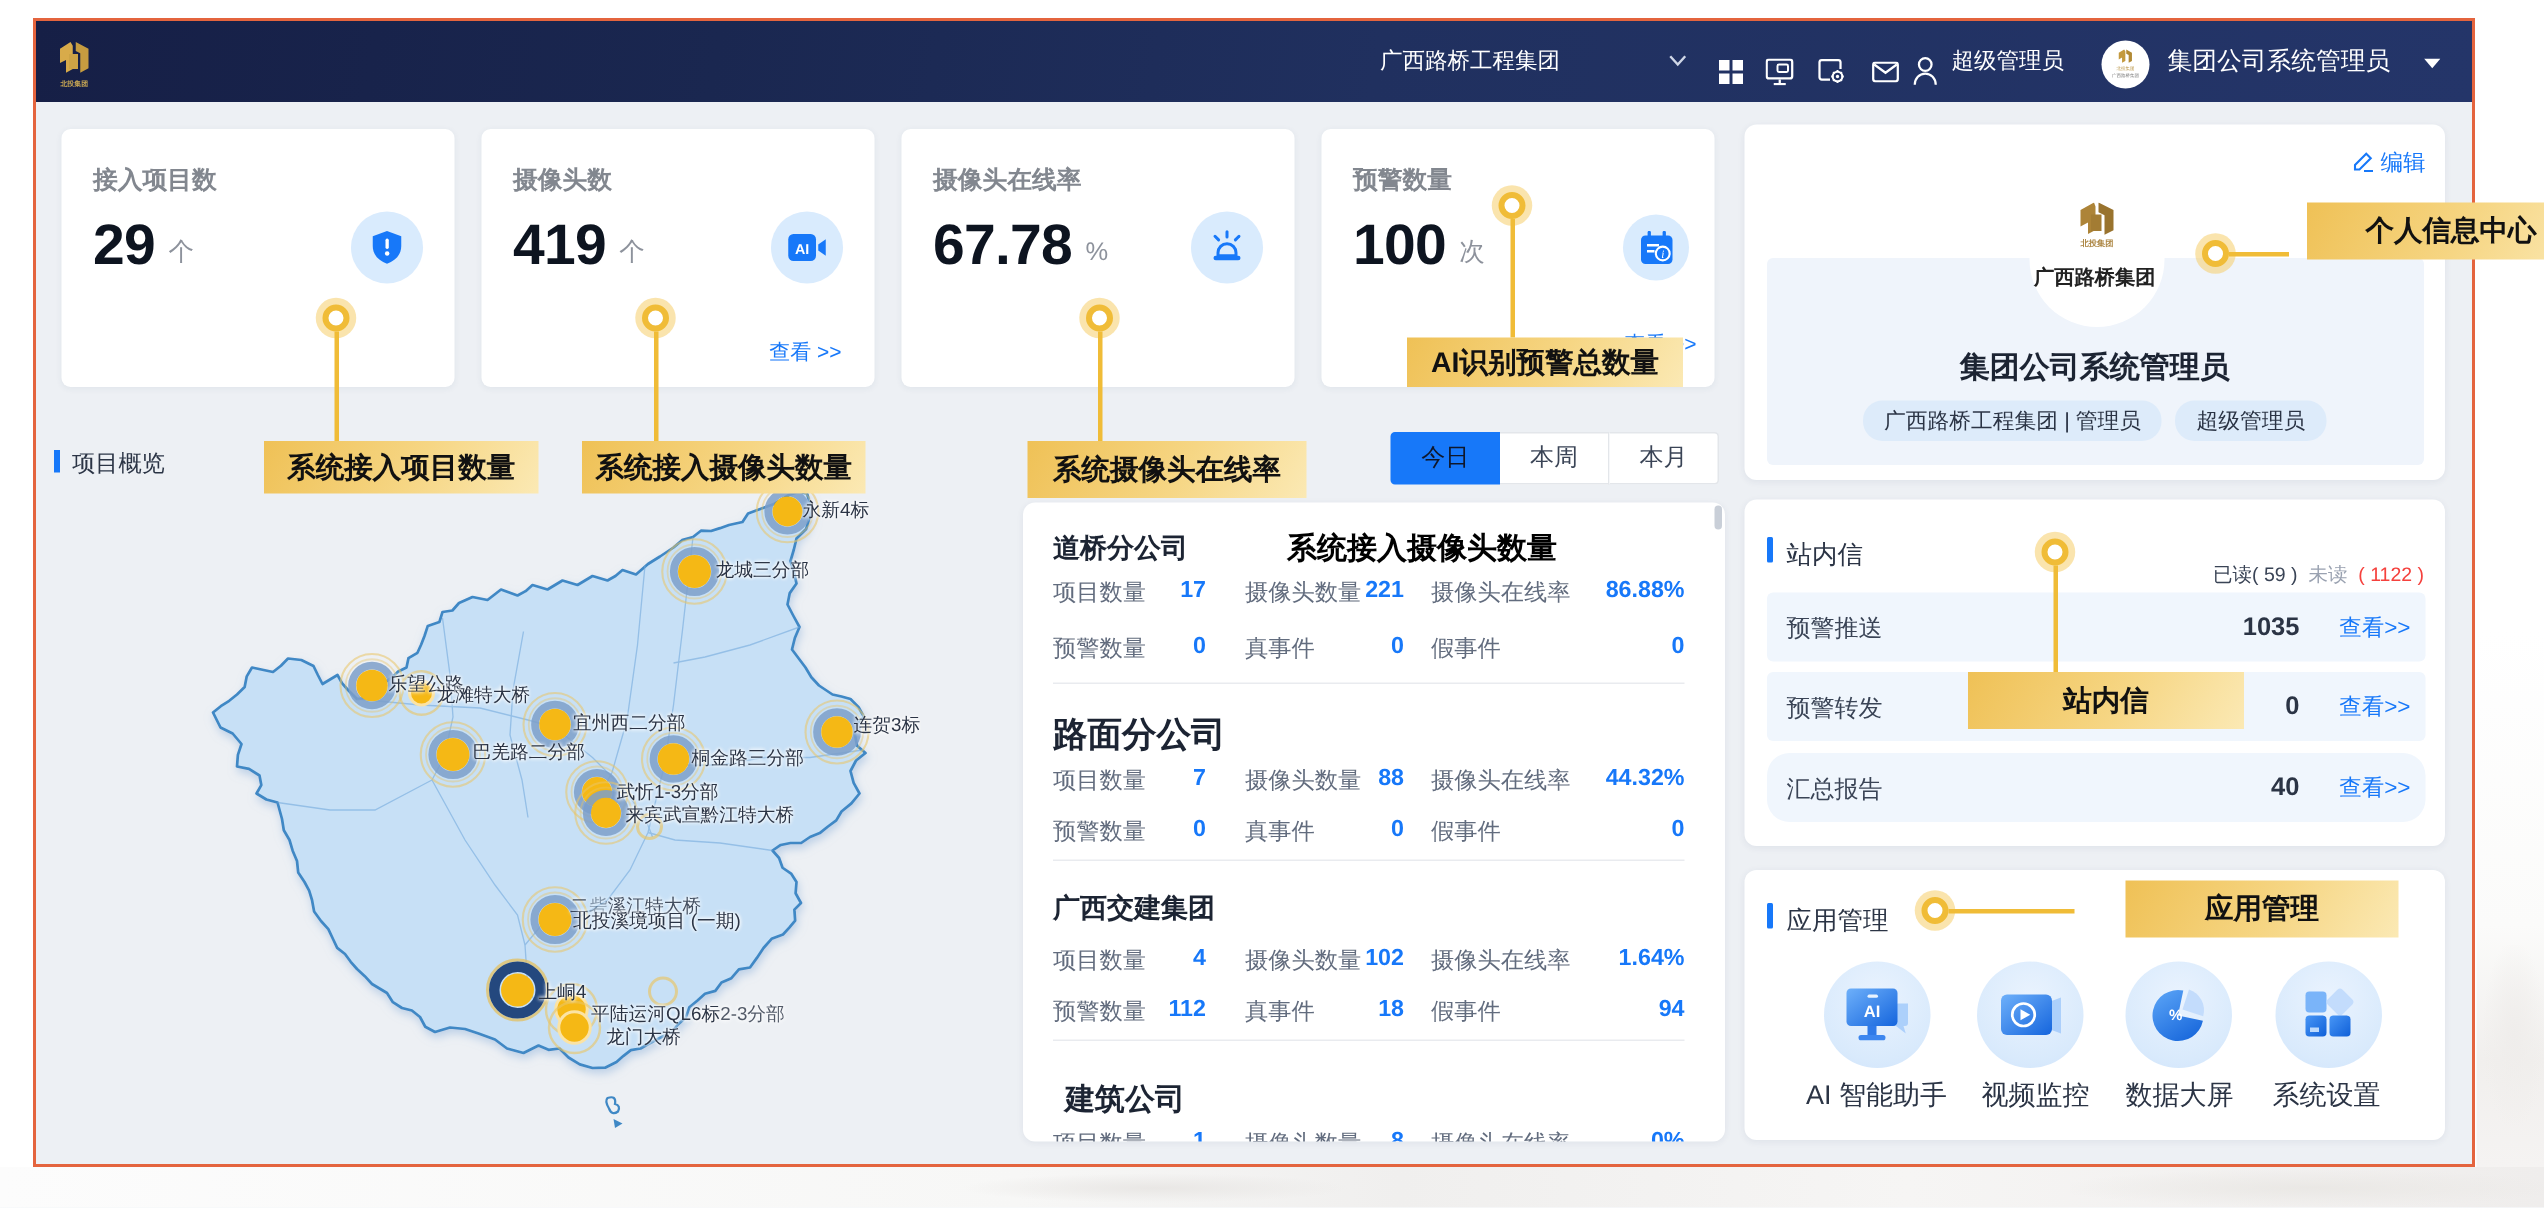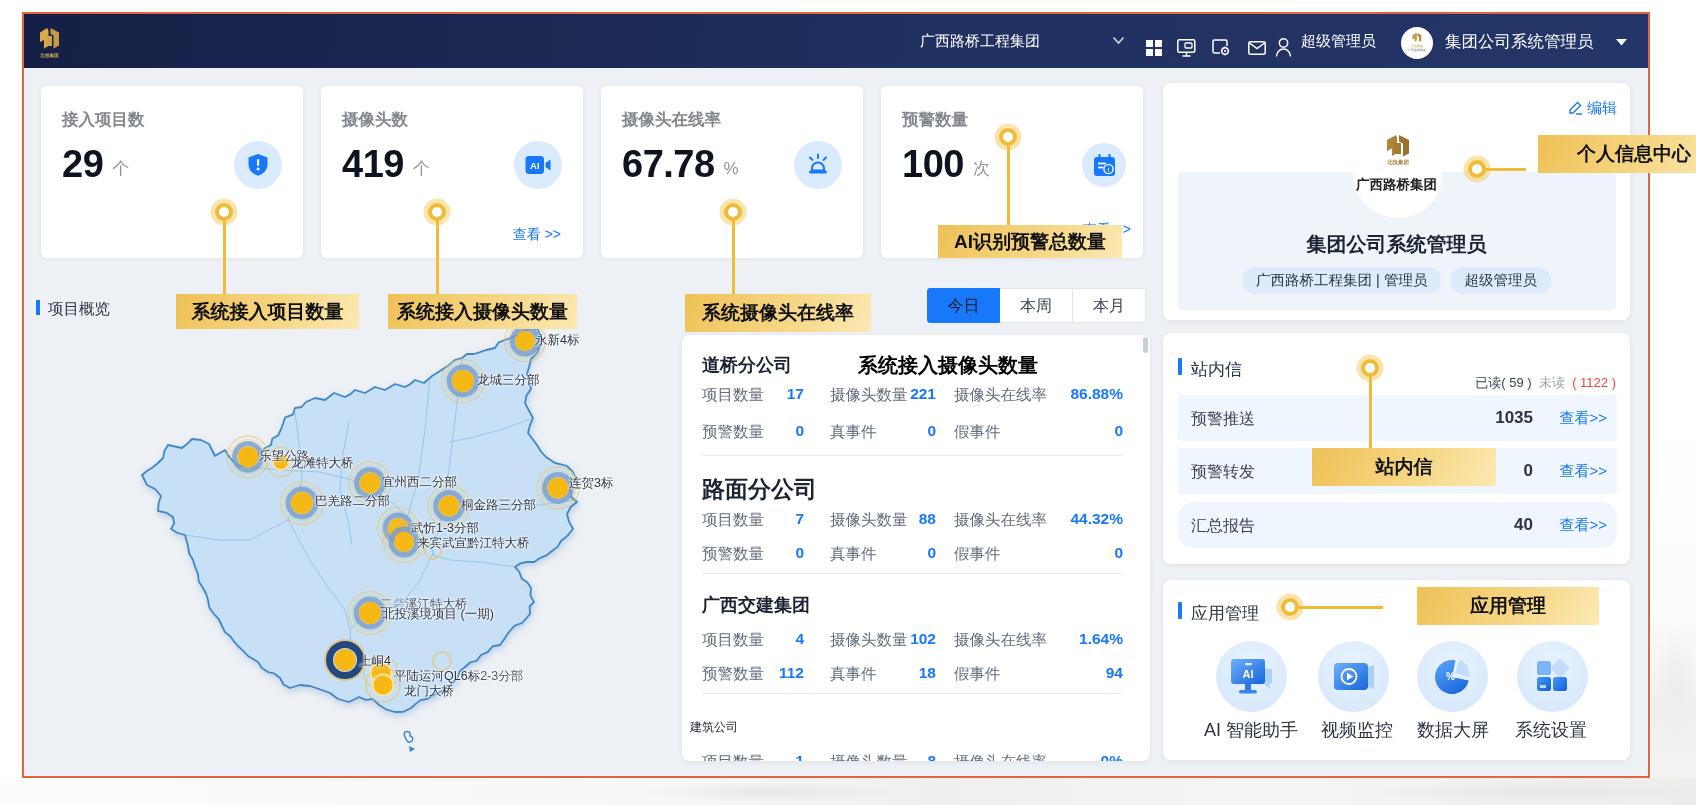--- a/index.html
+++ b/index.html
@@ -378,21 +378,21 @@
     </div>
     <div class="lrow" style="top:329px;">
       <span style="position:absolute;left:0">预警数量</span>
       <span class="lnum" style="position:absolute;left:68px;width:34px;text-align:right;">112</span>
       <span style="position:absolute;left:128px;">真事件</span>
       <span class="lnum" style="position:absolute;left:198px;width:36px;text-align:right;">18</span>
       <span style="position:absolute;left:252px;">假事件</span>
       <span class="lnum" style="position:absolute;right:0;">94</span>
     </div>
     <div class="divline" style="top:358px;"></div>
-    <div class="abs" style="left:8px;top:384px;font-size:12px;font-weight:normal;color:#1c2433;">建筑公司</div>
+    <div class="abs" style="left:28px;top:384px;font-size:20px;font-weight:bold;color:#1c2433;">建筑公司</div>
     <div class="lrow" style="top:417px;">
       <span style="position:absolute;left:0">项目数量</span>
       <span class="lnum" style="position:absolute;left:68px;width:34px;text-align:right;">1</span>
       <span style="position:absolute;left:128px;">摄像头数量</span>
       <span class="lnum" style="position:absolute;left:198px;width:36px;text-align:right;">8</span>
       <span style="position:absolute;left:252px;">摄像头在线率</span>
       <span class="lnum" style="position:absolute;right:0;">0%</span>
     </div>
     <div class="abs" style="right:2px;top:2px;width:5px;height:16px;background:#c9cfd8;border-radius:3px;"></div>
   </div>

